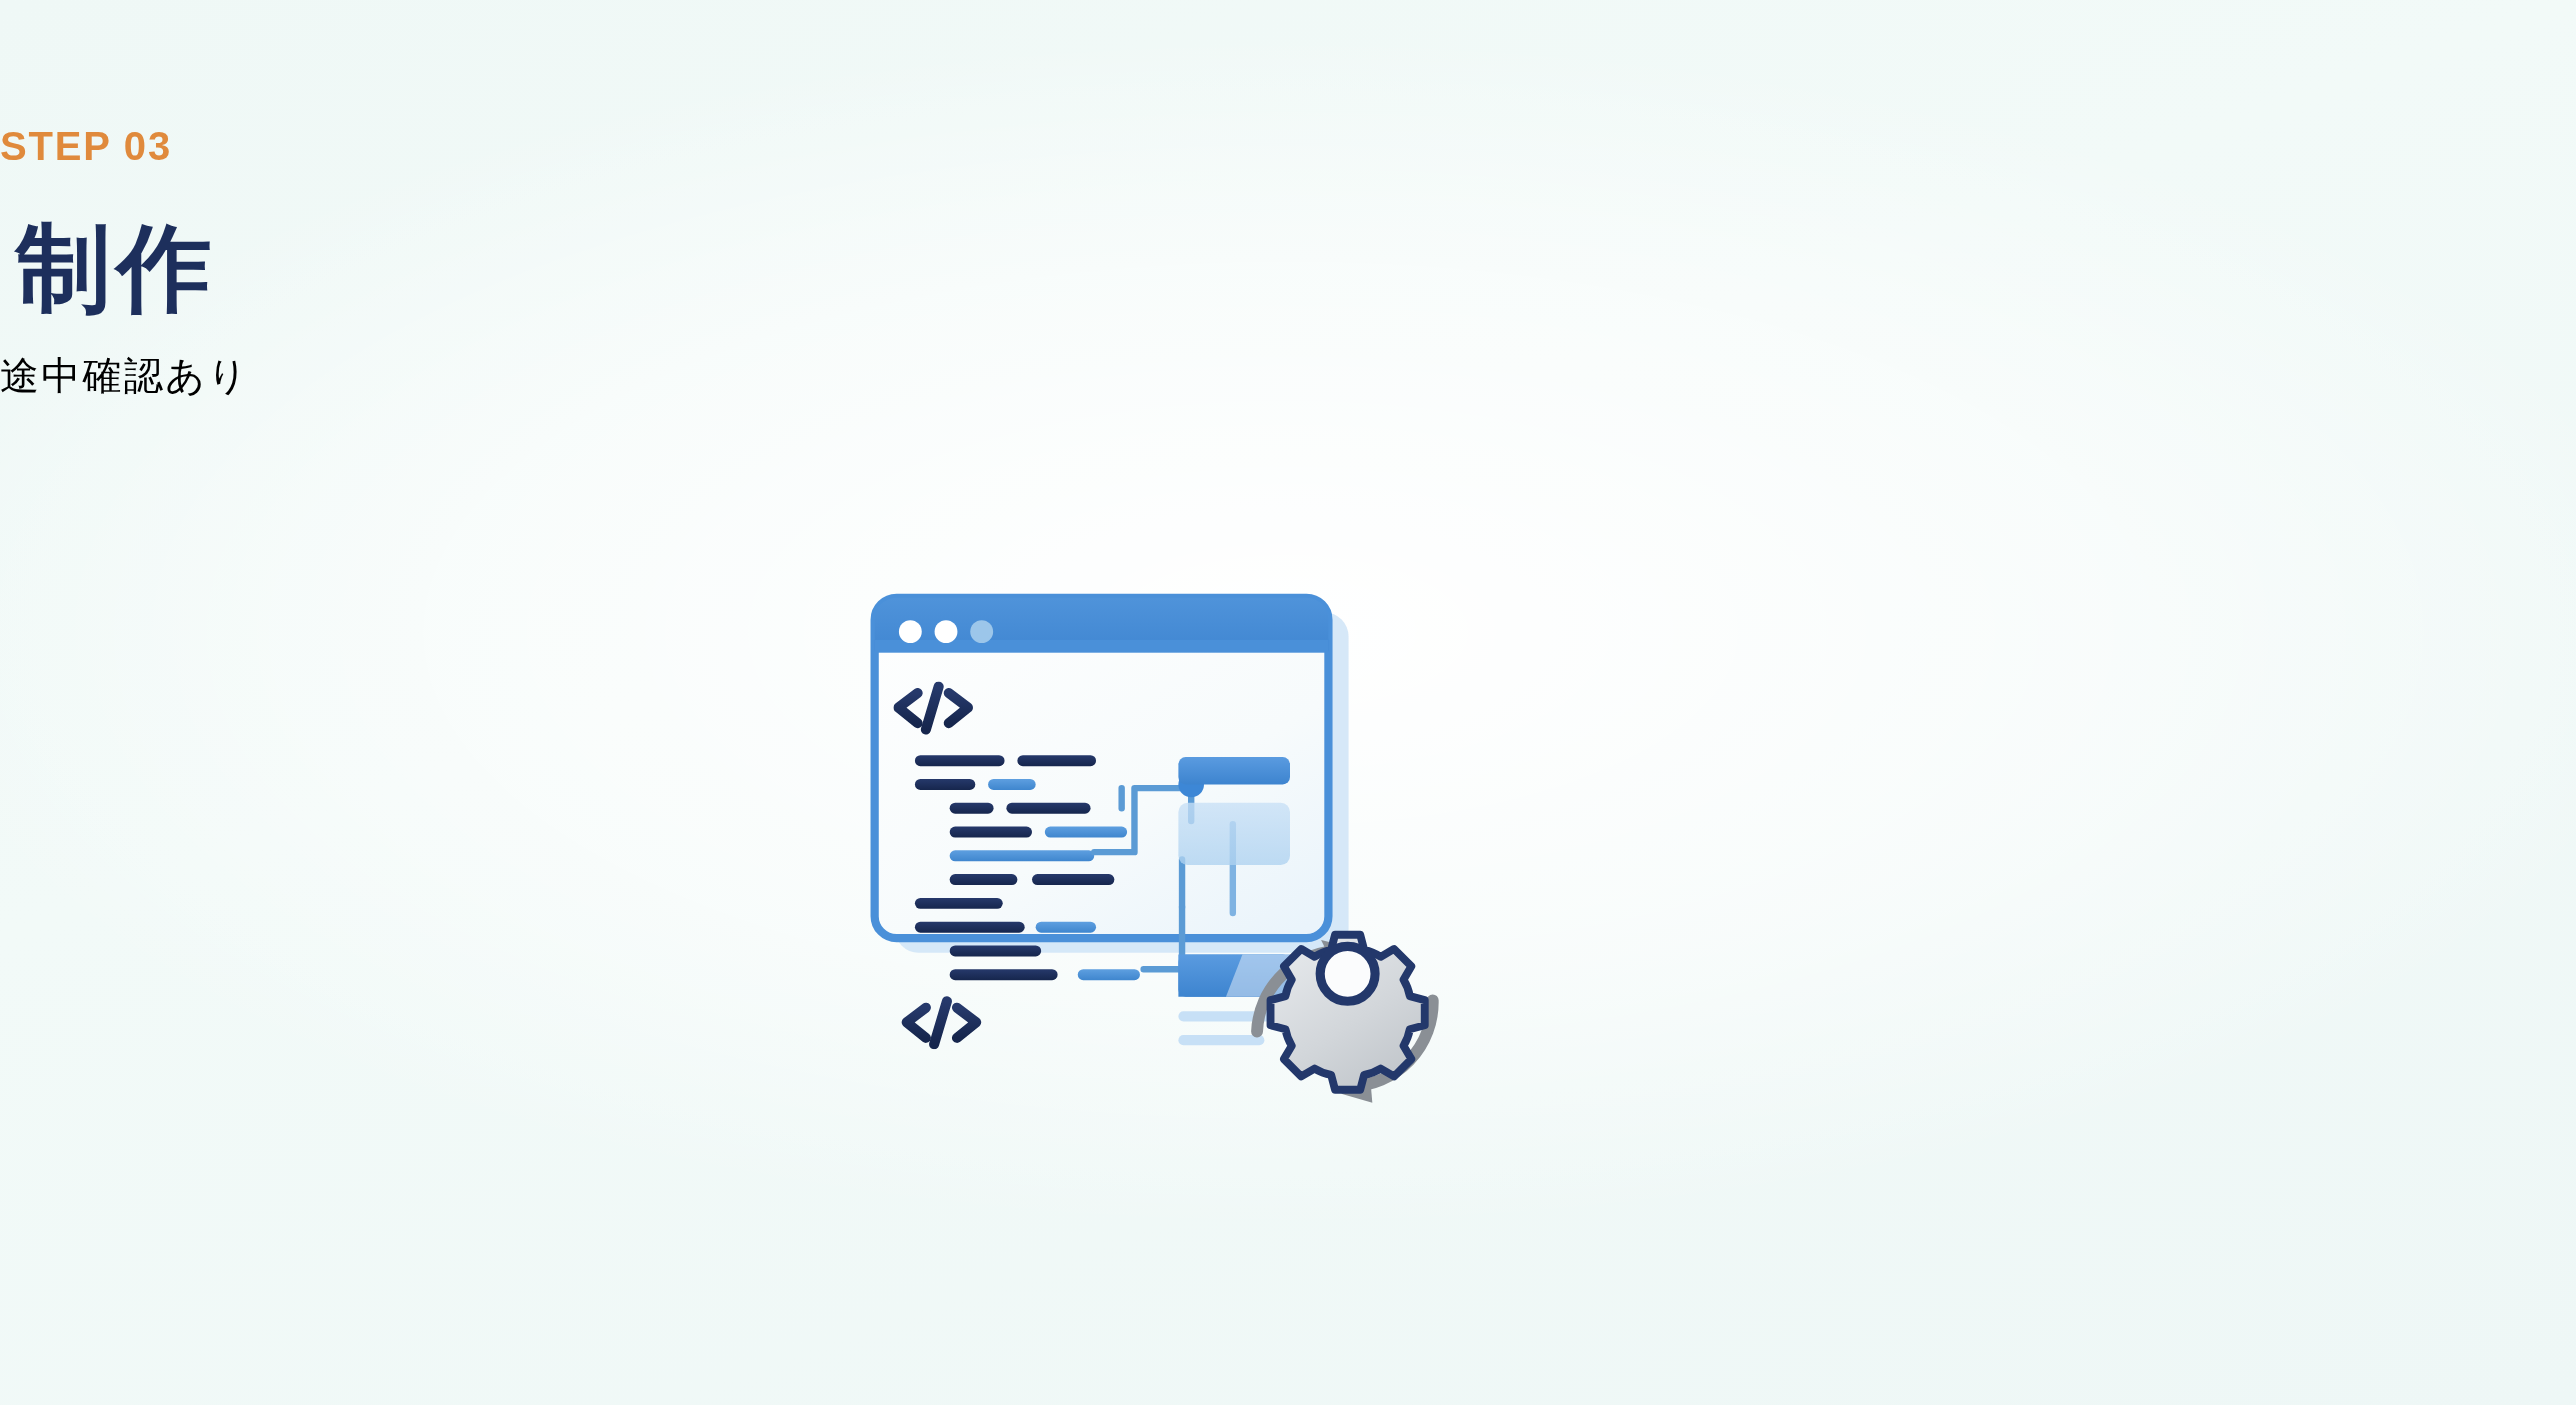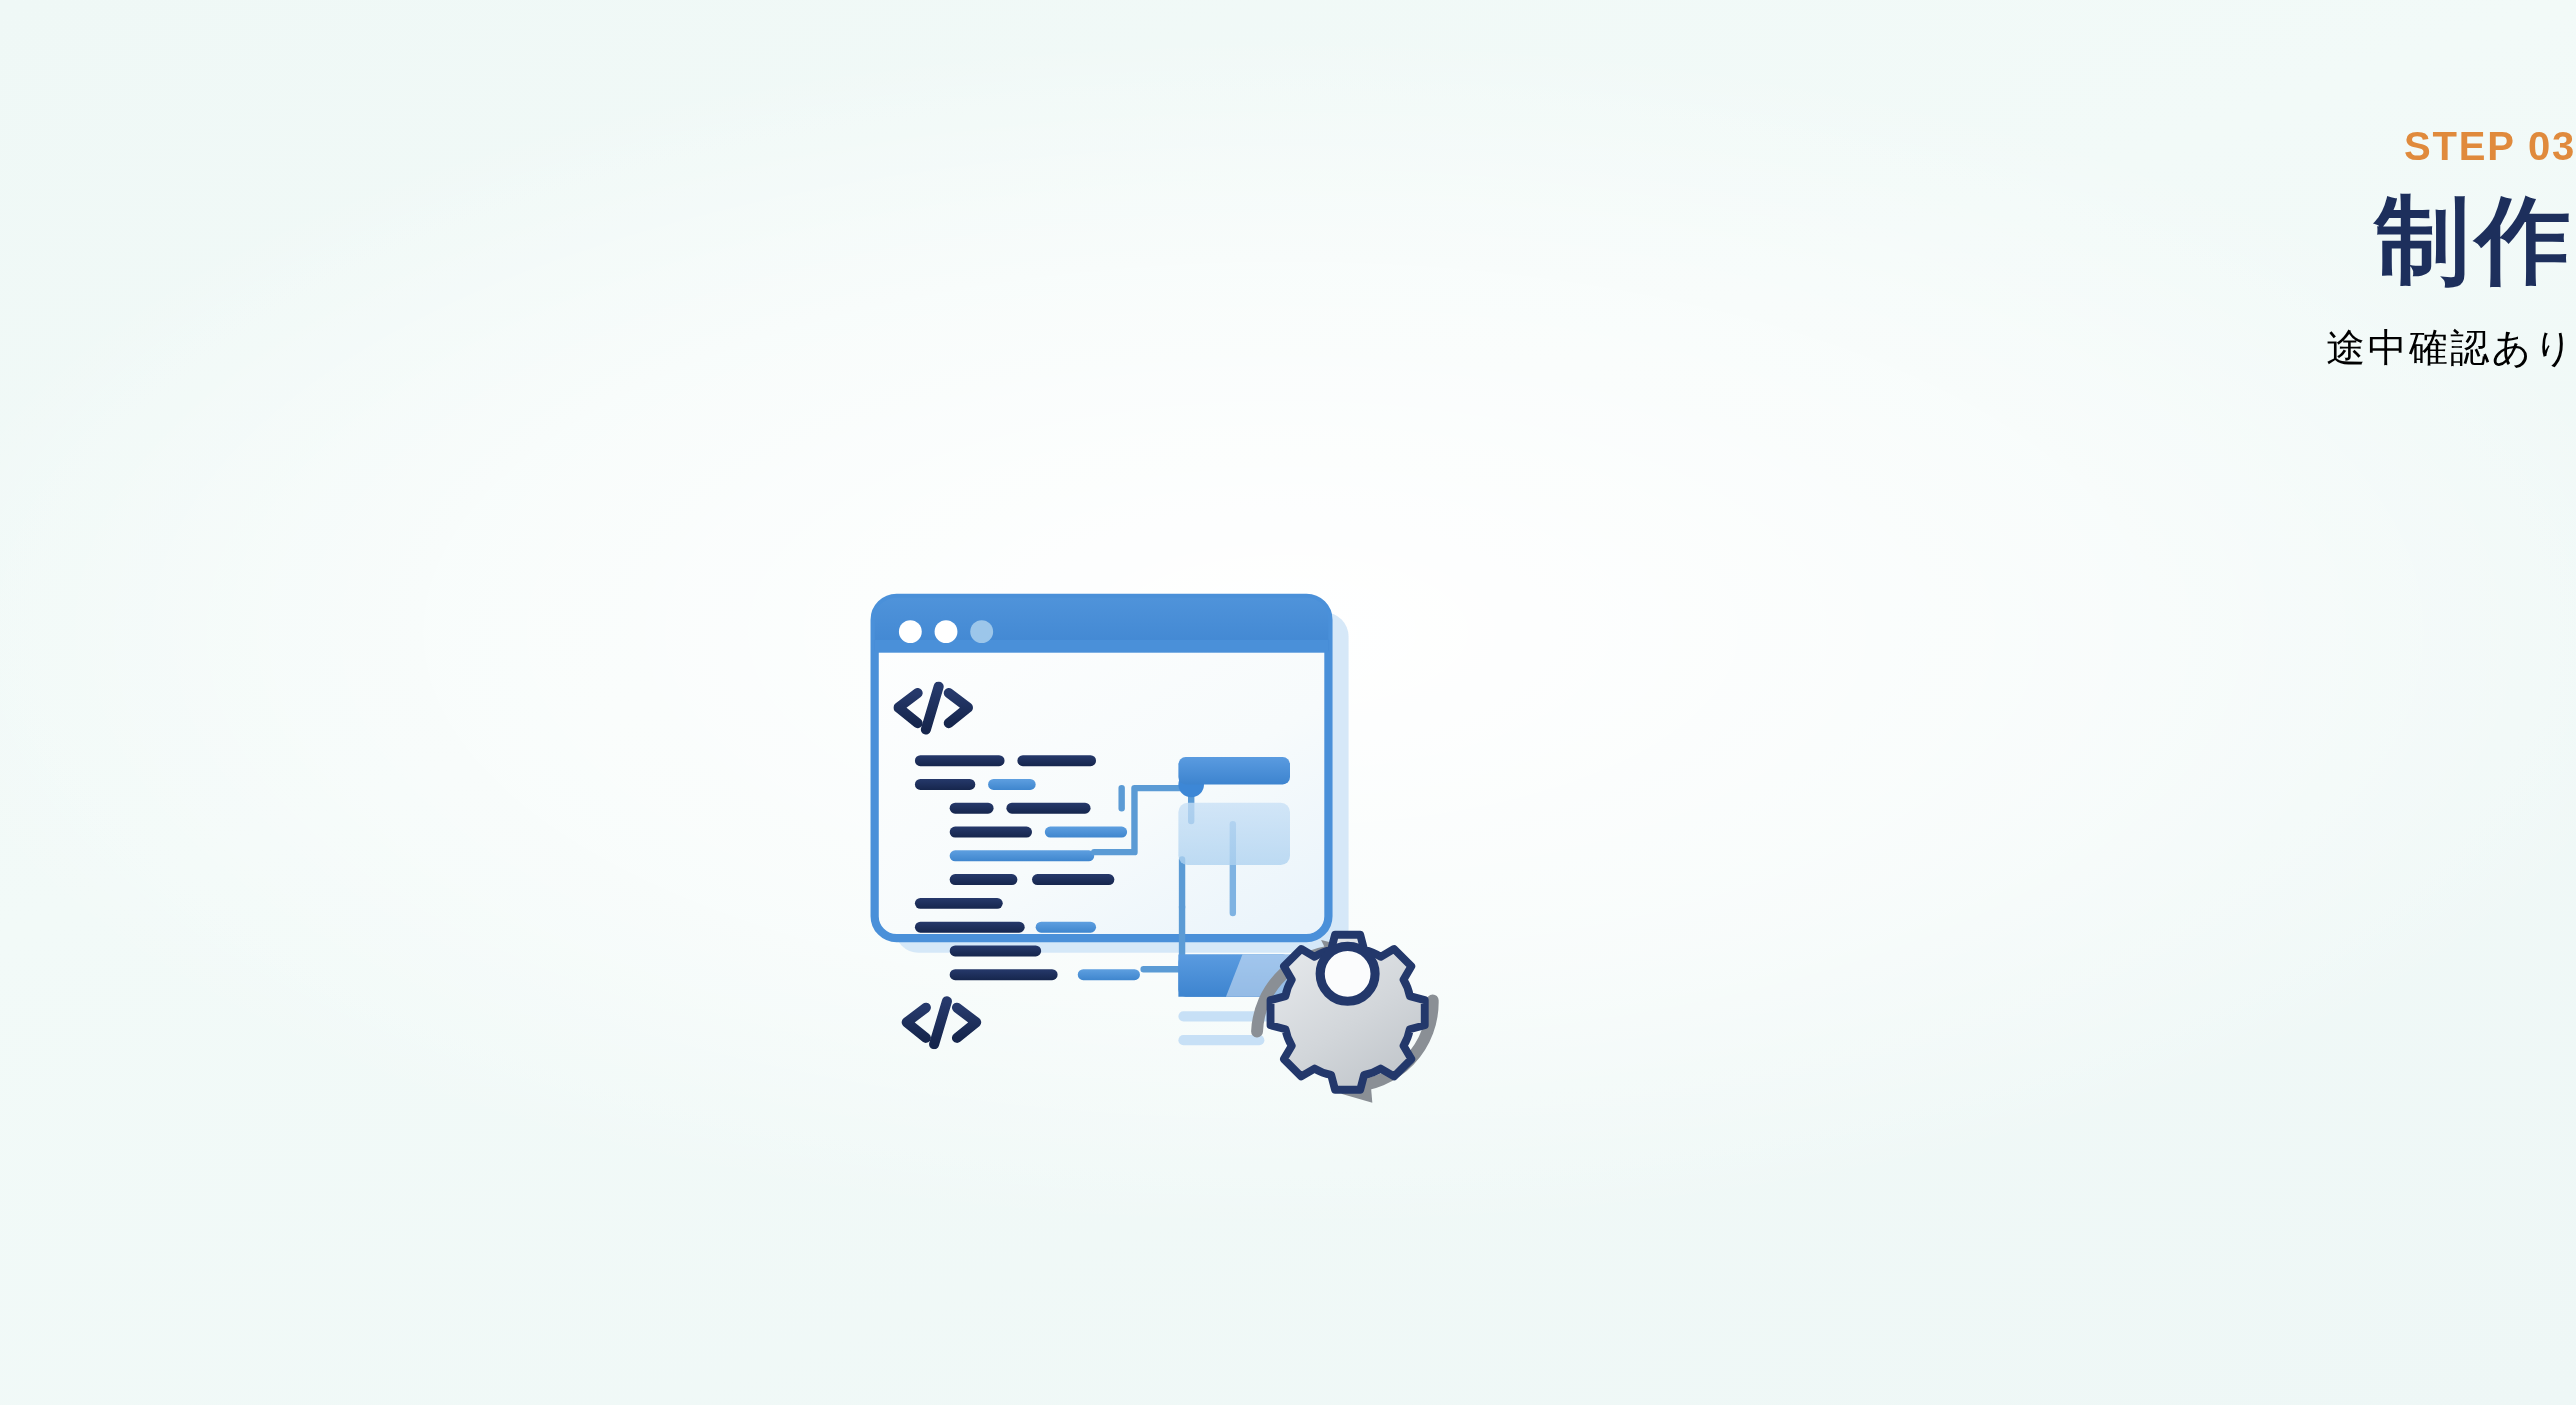--- a/index.html
+++ b/index.html
@@ -24,37 +24,38 @@
       linear-gradient(160deg, #eff8f6 0%, #f2faf8 40%, #eef7f6 100%);
     pointer-events: none;
   }
 
   
   .header {
     position: absolute;
     top: 0;
     left: 0;
     width: 2576px;
-    text-align: right;
+    text-align: left;
   }
   .step-label {
     margin-top: 126px;
     font-size: 40px;
     font-weight: 700;
     letter-spacing: 1.8px;
     color: #e08a3c;
     line-height: 1;
   }
   .page-title {
-    margin-top: 25px;
+    margin-top: 53px;
     font-size: 95px;
     font-weight: 700;
     letter-spacing: 5.5px;
     color: #1d2f5c;
     line-height: 1.05;
+    padding-left: 16px;
   }
   .page-subtitle {
     margin-top: 37px;
     font-size: 39px;
     font-weight: 400;
     letter-spacing: 2.3px;
     color: #000000;
     line-height: 1;
   }
 

